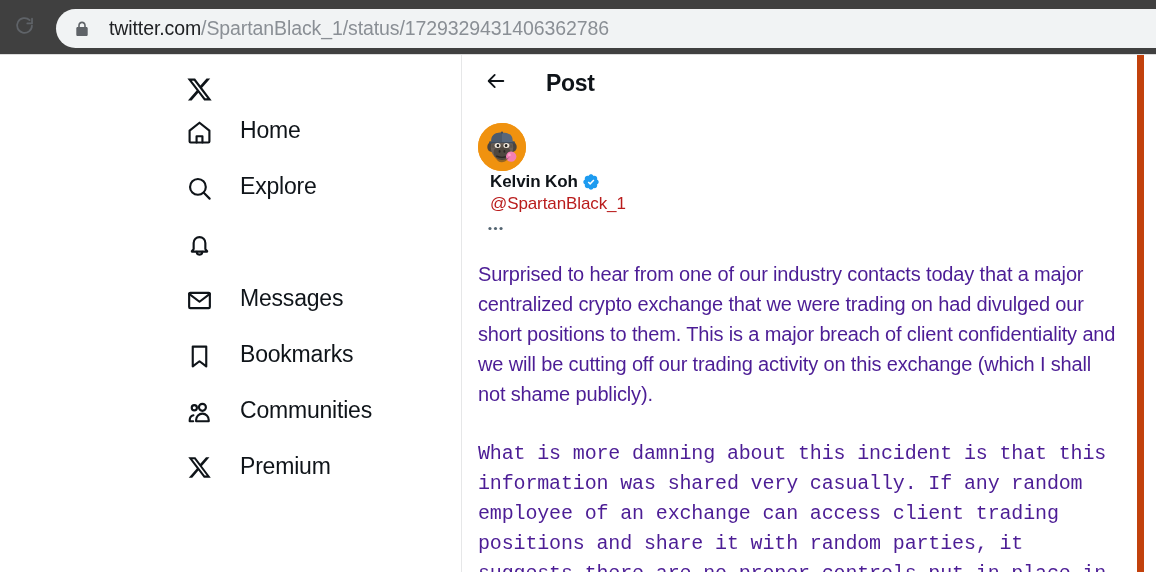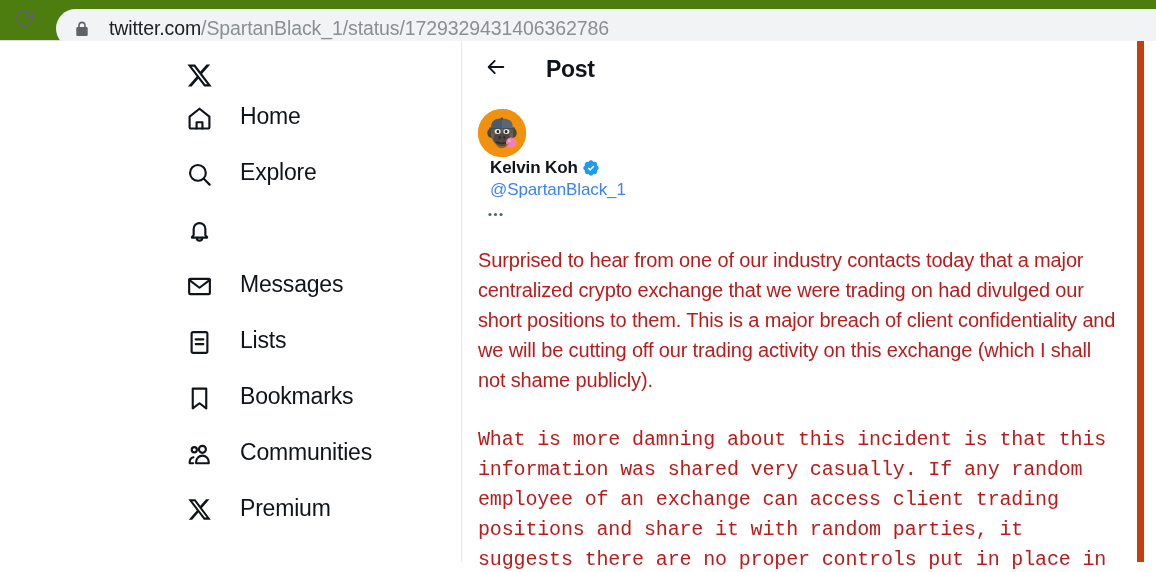--- a/index.html
+++ b/index.html
@@ -9,22 +9,22 @@
     height: 572px;
     overflow: hidden;
     background: #ffffff;
     font-family: "Liberation Sans", sans-serif;
     -webkit-font-smoothing: antialiased;
   }
 
   
   .browser-bar {
     position: relative;
-    height: 41px;
-    background: #4d7c0f;
+    height: 55px;
+    background: #404040;
     border-bottom: 1px solid #dcdcdc;
     display: flex;
     align-items: center;
   }
   .reload-btn {
     width: 30px; height: 30px;
     margin-left: 9px;
     display: flex; align-items: center; justify-content: center;
     border-radius: 50%;
     cursor: pointer;
@@ -168,40 +168,40 @@
     font-size: 17px;
     font-weight: bold;
     color: #0f1419;
     letter-spacing: -0.1px;
     cursor: pointer;
   }
   .verified { margin-left: 4px; display: flex; align-items: center; }
   .handle {
     display: block;
     font-size: 17px;
-    color: #3b82f6;
+    color: #b91c1c;
     line-height: 22px;
     margin-top: 1px;
     cursor: pointer;
     letter-spacing: -0.1px;
   }
   .more-btn {
     width: 34px; height: 34px;
     flex: 0 0 34px;
     display: flex; align-items: center; justify-content: center;
     border-radius: 50%;
     cursor: pointer;
     margin-top: -2px;
   }
 
   .tweet-body { padding-top: 12px; }
   .tweet-body p {
     font-size: 20px;
     line-height: 30px;
-    color: #b91c1c;
+    color: #4c1d95;
     letter-spacing: -0.15px;
     word-wrap: break-word;
   }
   .tweet-body p + p { margin-top: 30px; font-family: Liberation Mono, monospace; }
 
   .tweet-meta {
     padding: 16px 0 0 0;
     font-size: 17px;
     color: #536471;
     letter-spacing: -0.05px;
@@ -286,30 +286,20 @@
     <div class="nav-item">
       <span class="nav-icon">
         <svg width="27" height="27" viewBox="0 0 24 24" fill="none" stroke="#0f1419" stroke-width="1.9" stroke-linejoin="round" stroke-linecap="round">
           <rect x="2.8" y="5.2" width="18.4" height="13.6" rx="1"></rect>
           <path d="M2.8 6.2 12 13.1l9.2-6.9"></path>
         </svg>
       </span>
       <span class="nav-label">Messages</span>
     </div>
 
-    <div class="nav-item">
-      <span class="nav-icon">
-        <svg width="27" height="27" viewBox="0 0 24 24" fill="none" stroke="#0f1419" stroke-width="1.9" stroke-linejoin="round" stroke-linecap="round">
-          <rect x="5" y="2.8" width="14" height="18.4" rx="1.4"></rect>
-          <line x1="8.6" y1="9.2" x2="15.4" y2="9.2"></line>
-          <line x1="8.6" y1="13.4" x2="15.4" y2="13.4"></line>
-        </svg>
-      </span>
-      <span class="nav-label">Lists</span>
-    </div>
 
     <div class="nav-item">
       <span class="nav-icon">
         <svg width="27" height="27" viewBox="0 0 24 24" fill="none" stroke="#0f1419" stroke-width="1.9" stroke-linejoin="round" stroke-linecap="round">
           <path d="M6 3.2h12v17.6L12 16.2l-6 4.6z"></path>
         </svg>
       </span>
       <span class="nav-label">Bookmarks</span>
     </div>
 

